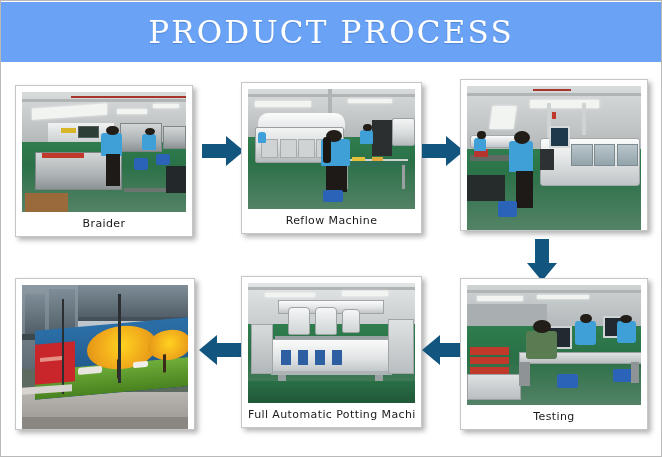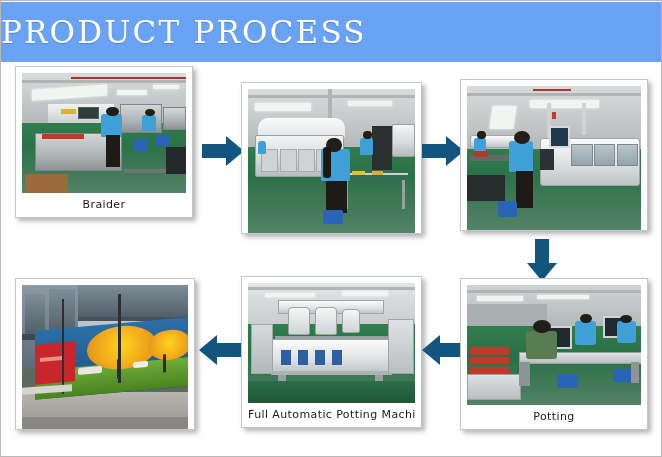--- a/index.html
+++ b/index.html
@@ -25,20 +25,21 @@
   
   #banner {
     position: absolute;
     left: 0;
     top: 1px;
     width: 660px;
     height: 60px;
     background: #6aa3f5;
     display: flex;
     align-items: center;
+    justify-content: center;
   }
   #banner-title {
     font-family: "DejaVu Serif", serif;
     font-size: 31px;
     letter-spacing: 2.2px;
     color: #ffffff;
     font-weight: 400;
     white-space: nowrap;
     text-shadow: 0 1px 1px rgba(40,80,150,.35);
   }
@@ -68,21 +69,21 @@
     text-align: center;
     font-family: "DejaVu Sans", sans-serif;
     font-size: 11px;
     color: #1a1a1a;
     letter-spacing: .4px;
     white-space: nowrap;
     overflow: hidden;
   }
 
   
-  #card-braider   { left: 14px;  top: 65px;  width: 178px; height: 152px; }
+  #card-braider   { left: 14px;  top: 84px;  width: 178px; height: 152px; }
   #card-reflow    { left: 240px; top: 81px;  width: 181px; height: 152px; }
   #card-crest     { left: 459px; top: 78px;  width: 188px; height: 152px; }
   #card-led       { left: 14px;  top: 277px; width: 180px; height: 152px; }
   #card-potting   { left: 240px; top: 275px; width: 181px; height: 152px; }
   #card-testing   { left: 459px; top: 277px; width: 188px; height: 152px; }
 
   
   .arrow {
     position: absolute;
     color: #12567f;
@@ -236,20 +237,21 @@
         <div class="el" style="left:45%;top:40%;width:5%;height:22%;background:#1b1713;border-radius:3px;"></div>
         <div class="el worker-leg" style="left:47%;top:64%;width:12%;height:22%;"></div>
         <div class="el stool" style="left:45%;top:84%;width:12%;height:10%;"></div>
         <div class="el worker-shirt" style="left:67%;top:34%;width:8%;height:12%;"></div>
         <div class="el worker-head" style="left:69%;top:29%;width:5%;height:6%;"></div>
         <div class="el worker-shirt" style="left:6%;top:36%;width:5%;height:9%;"></div>
         <div class="el" style="left:62%;top:57%;width:8%;height:3%;background:#e3c23a;"></div>
         <div class="el" style="left:74%;top:57%;width:7%;height:3%;background:#e0a93c;"></div>
       </div>
     </div>
+    <div class="caption">Reflow Machine</div>
   </div>
 
   <div class="arrow" id="arrow-2">
     <svg viewBox="0 0 42 38" width="42" height="38" aria-hidden="true">
       <polygon fill="currentColor" points="0,12 24,12 24,4 42,19 24,34 24,26 0,26"></polygon>
     </svg>
   </div>
 
   <div class="card" id="card-crest">
     <div class="photo">
@@ -385,16 +387,16 @@
         <div class="el t-shirt-blue" style="left:62%;top:30%;width:12%;height:20%;"></div>
         <div class="el worker-head" style="left:65%;top:24%;width:7%;height:8%;"></div>
         <div class="el t-shirt-blue" style="left:86%;top:30%;width:11%;height:18%;"></div>
         <div class="el worker-head" style="left:88%;top:25%;width:7%;height:7%;"></div>
         <div class="el stool" style="left:52%;top:74%;width:12%;height:12%;"></div>
         <div class="el stool" style="left:84%;top:70%;width:11%;height:11%;"></div>
         <div class="el" style="left:30%;top:64%;width:6%;height:20%;background:#8e9496;"></div>
         <div class="el" style="left:94%;top:64%;width:5%;height:18%;background:#8e9496;"></div>
       </div>
     </div>
-    <div class="caption">Potting</div>
+    <div class="caption">Testing</div>
   </div>
 
 </div>
 
 </body></html>

